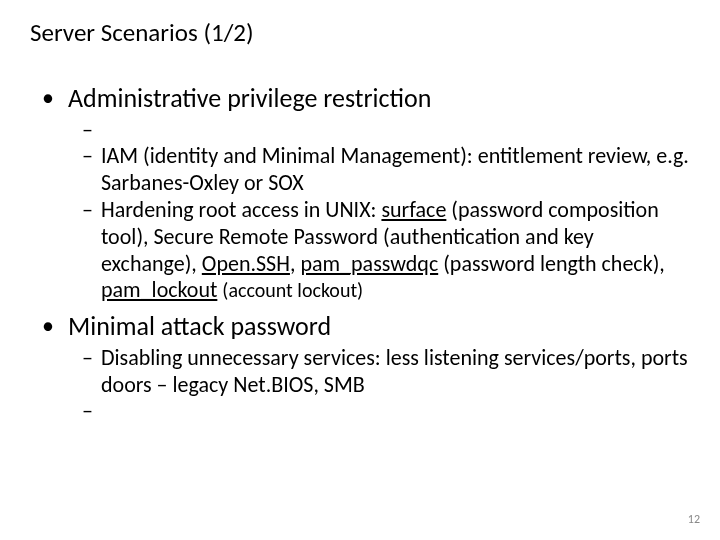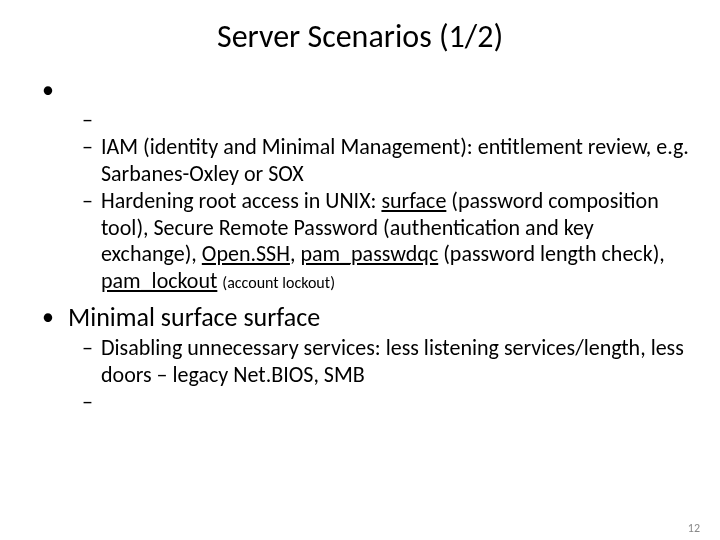--- a/index.html
+++ b/index.html
@@ -6,24 +6,23 @@
     body {
       width: 720px;
       height: 540px;
       background: #ffffff;
       font-family: Calibri, "Segoe UI", Arial, sans-serif;
       color: #000;
       position: relative;
       padding: 15px 30px 15px 30px;
     }
     .title {
-      text-align: center;
-      font-size: 32px;
+      font-size: 25px;
       font-weight: 400;
-      margin-bottom: 18px;
+      margin-bottom: 34px;
       margin-top: 2px;
     }
     .bullet-l1 {
       display: flex;
       align-items: flex-start;
       margin-bottom: 2px;
       line-height: 1.25;
     }
     .bullet-l1 .dot {
       font-size: 24px;
@@ -48,62 +47,63 @@
     .bullet-l2 .dash {
       font-size: 22px;
       margin-right: 8px;
       flex-shrink: 0;
     }
     .bullet-l2 .text {
       font-size: 22px;
     }
     .u { text-decoration: underline; }
     .small-sub {
-      font-size: 16px;
+      font-size: 20px;
     }
     .page-num {
       position: absolute;
-      bottom: 5px;
+      bottom: 14px;
       right: 20px;
       font-size: 12px;
       color: #888;
     }
   </style>
 </head>
 <body>
 
 <div class="title">Server Scenarios (1/2)</div>
 
 <div>
 
   <div class="bullet-l1">
     <span class="dot">•</span>
+    <span class="text">Administrative privilege restriction</span>
   </div>
   <div class="sub-list">
     <div class="bullet-l2">
       <span class="dash">–</span>
     </div>
     <div class="bullet-l2">
       <span class="dash">–</span>
       <span class="text">IAM (identity and Minimal Management): entitlement review, e.g. Sarbanes-Oxley or SOX</span>
     </div>
     <div class="bullet-l2">
       <span class="dash">–</span>
       <span class="text">Hardening root access in UNIX: <span class="u">surface</span> (password composition tool), Secure Remote Password (authentication and key exchange), <span class="u">Open.SSH</span>, <span class="u">pam_passwdqc</span> (password length check), <span class="u">pam_lockout</span> <span class="small-sub">(account lockout)</span></span>
     </div>
   </div>
 
   <div class="bullet-l1">
     <span class="dot">•</span>
-    <span class="text">Minimal surface surface</span>
+    <span class="text">Minimal attack password</span>
   </div>
   <div class="sub-list">
     <div class="bullet-l2">
       <span class="dash">–</span>
-      <span class="text">Disabling unnecessary services: less listening services/length, less doors – legacy Net.BIOS, SMB</span>
+      <span class="text">Disabling unnecessary services: less listening services/ports, ports doors – legacy Net.BIOS, SMB</span>
     </div>
     <div class="bullet-l2">
       <span class="dash">–</span>
     </div>
   </div>
 
 </div>
 
 <div class="page-num">12</div>
 

